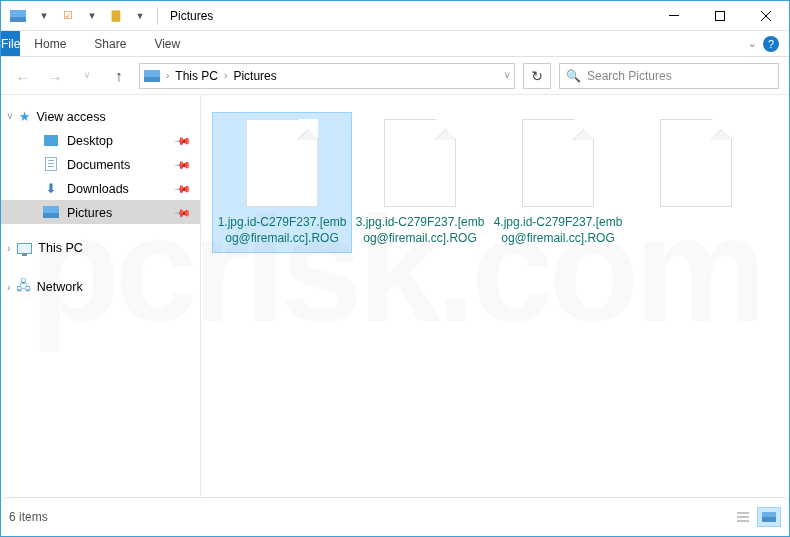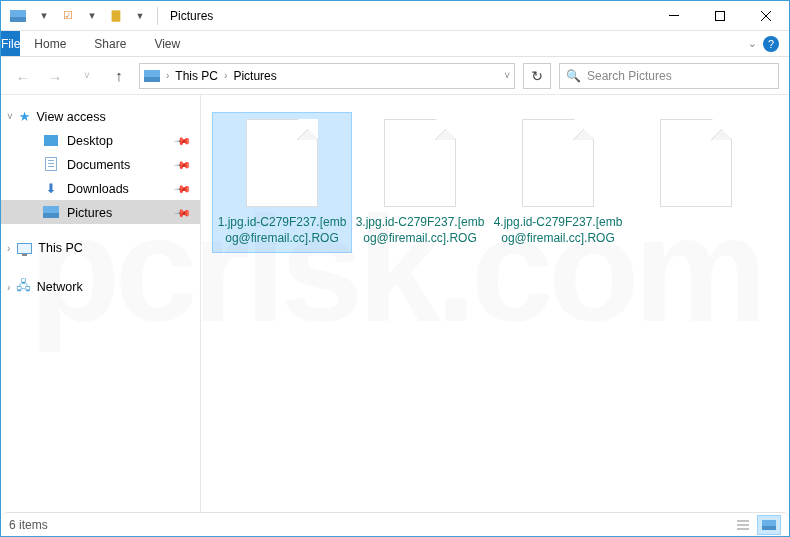--- a/index.html
+++ b/index.html
@@ -48,21 +48,21 @@
 
 .content { flex: 1; padding: 18px 12px; display: flex; flex-wrap: wrap; align-content: flex-start; gap: 6px 0; overflow: auto; }
 .file { width: 138px; display: flex; flex-direction: column; align-items: center; padding: 6px 4px; }
 .file.selected { background: #cce8ff; outline: 1px solid #99d1ff; }
 .file-thumb { width: 72px; height: 88px; background: #fff; border: 1px solid #ddd; position: relative; margin-bottom: 8px; }
 .file-thumb::before { content: ""; position: absolute; top: 0; right: 0; width: 20px; height: 20px; background: linear-gradient(135deg, transparent 48%, #ddd 50%, #f5f5f5 52%); }
 .file-thumb::after { content: ""; position: absolute; top: -1px; right: -1px; width: 20px; height: 20px; background: #fff; clip-path: polygon(100% 0, 0 0, 100% 100%); }
 .file-name { font-size: 12px; text-align: center; line-height: 1.3; word-break: break-all; color: #0f766e; }
 
 
-.statusbar { position: absolute; bottom: 0; left: 0; right: 0; height: 24px; border-top: 1px solid #e1e1e1; display: flex; align-items: center; padding: 0 8px; font-size: 12px; color: #555; background: #fff; border-radius: 6px; }
+.statusbar { position: absolute; bottom: 0; left: 0; right: 0; height: 39px; border-top: 1px solid #e1e1e1; display: flex; align-items: center; padding: 0 8px; font-size: 12px; color: #555; background: #fff; border-radius: 6px; }
 .sb-right { margin-left: auto; display: flex; gap: 2px; }
 .view-btn { width: 24px; height: 20px; display: flex; align-items: center; justify-content: center; border: 1px solid transparent; }
 .view-btn.active { border-color: #99d1ff; background: #cce8ff; }
 
 
 .i-star { color: #3aa0e8; font-size: 13px; }
 .i-folder-blue { width: 14px; height: 11px; background: #4aa3df; }
 .i-doc { width: 12px; height: 14px; border: 1px solid #8ab4d8; background: #fff; position: relative; }
 .i-doc::after { content: ""; position: absolute; top: 2px; left: 2px; right: 2px; height: 1px; background: #8ab4d8; box-shadow: 0 3px 0 #8ab4d8, 0 6px 0 #8ab4d8; }
 .i-down { color: #3a7fc8; font-size: 13px; }

